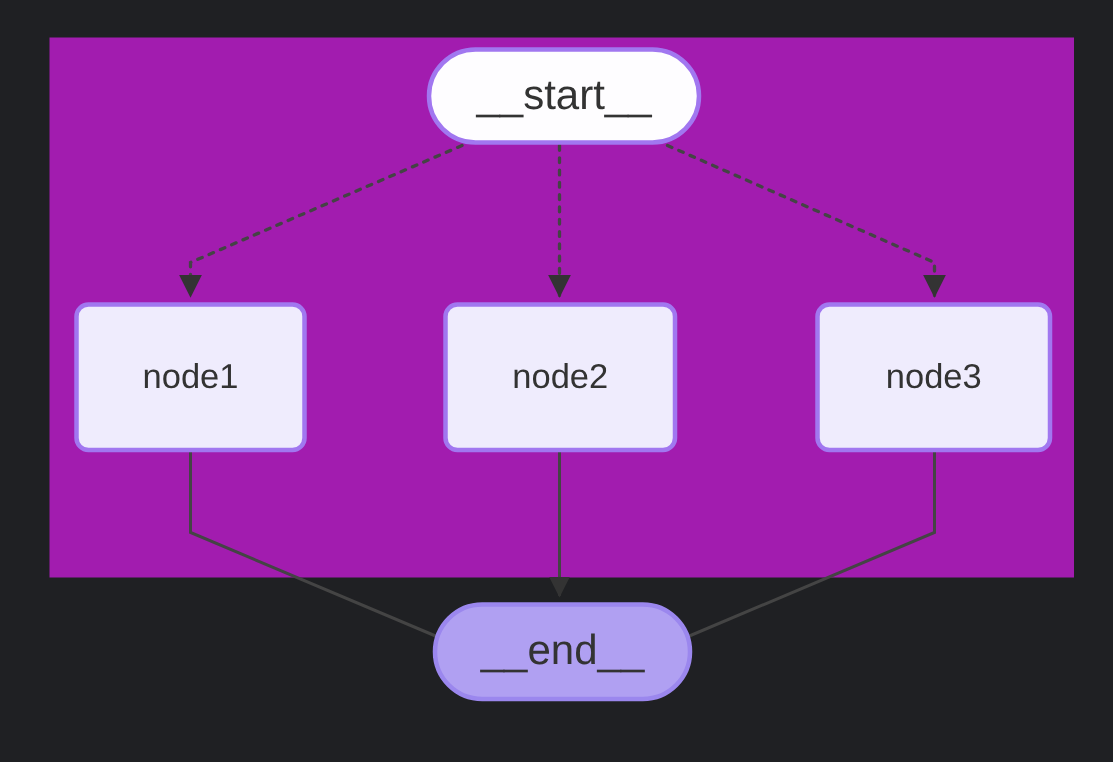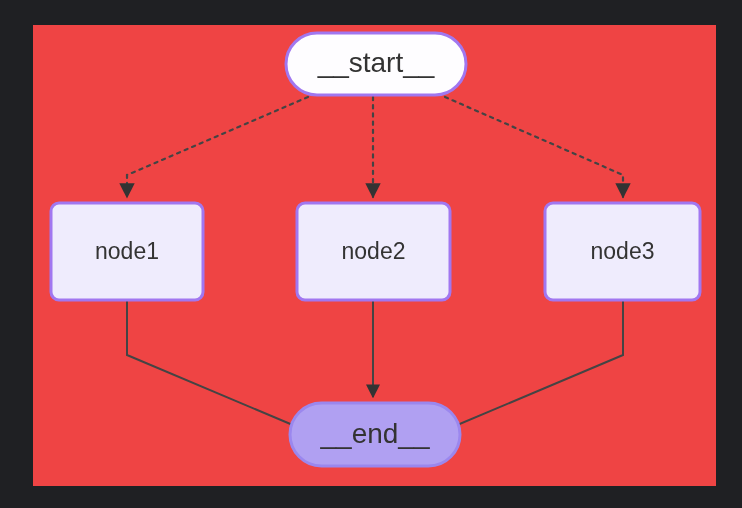--- a/index.html
+++ b/index.html
@@ -16,22 +16,22 @@
   #app {
     position: relative;
     width: 742px;
     height: 508px;
   }
   #canvas {
     position: absolute;
     left: 33px;
     top: 25px;
     width: 683px;
-    height: 461px;
-    background: #ef4444;
+    height: 360px;
+    background: #a21caf;
   }
   #graph-svg {
     position: absolute;
     left: 0;
     top: 0;
     width: 683px;
     height: 460px;
     display: block;
   }
   .node-label {

